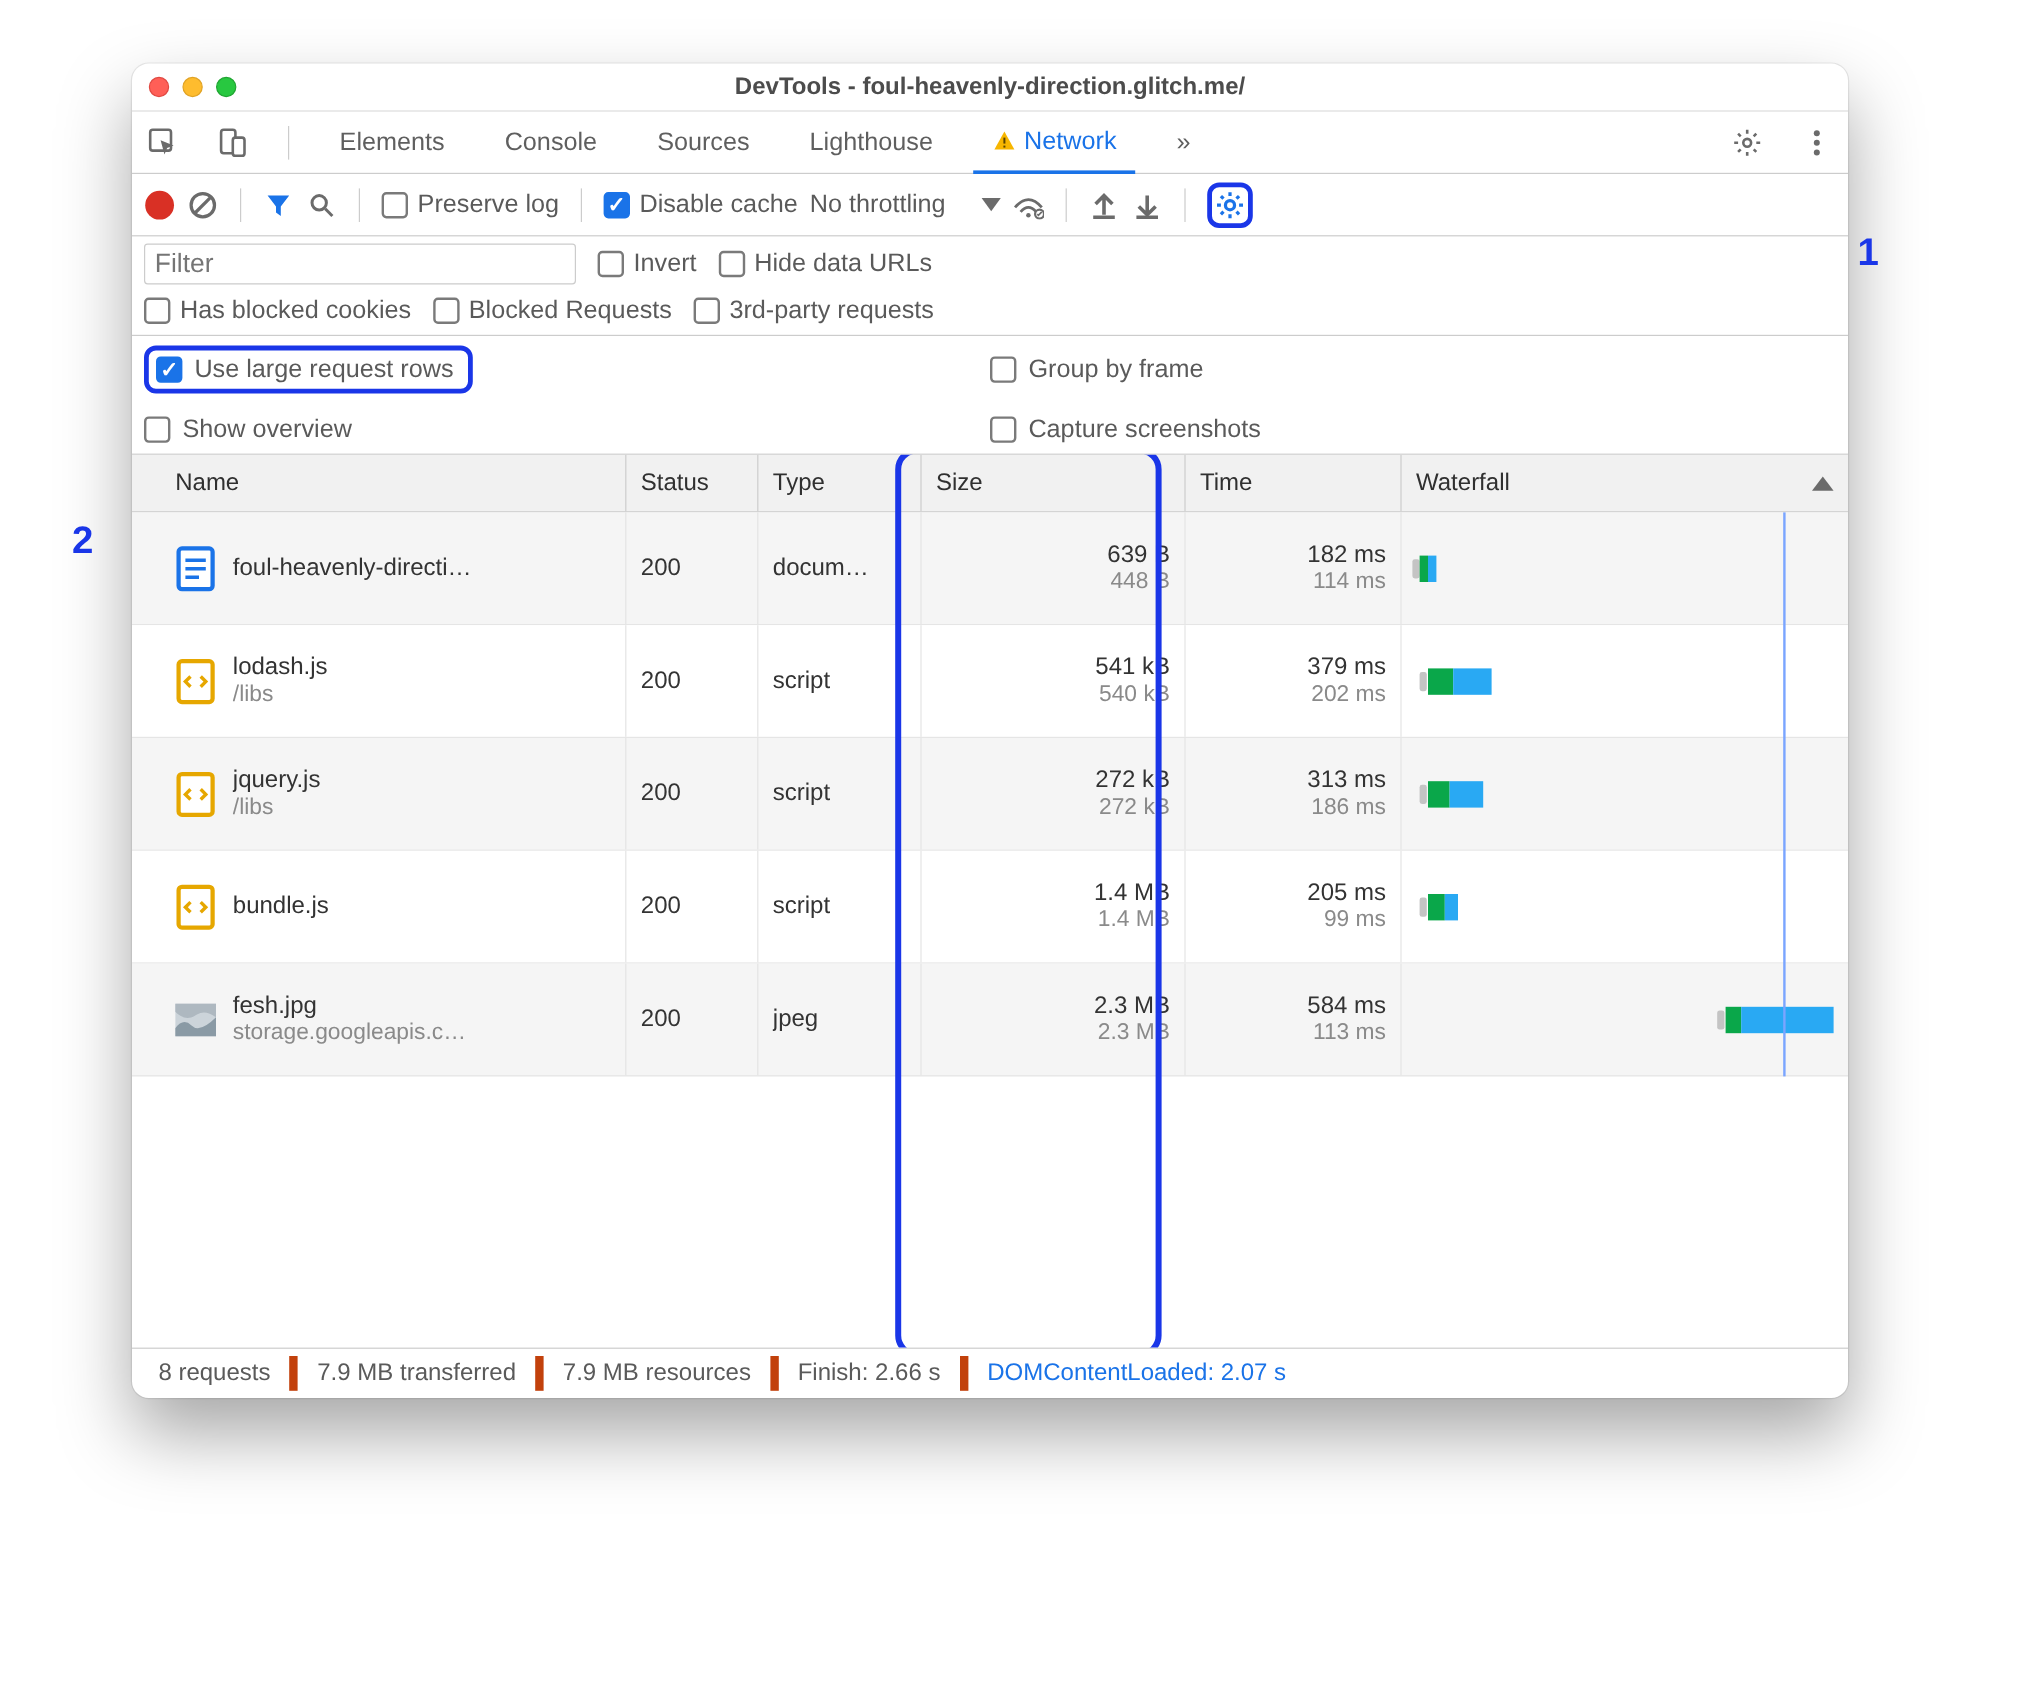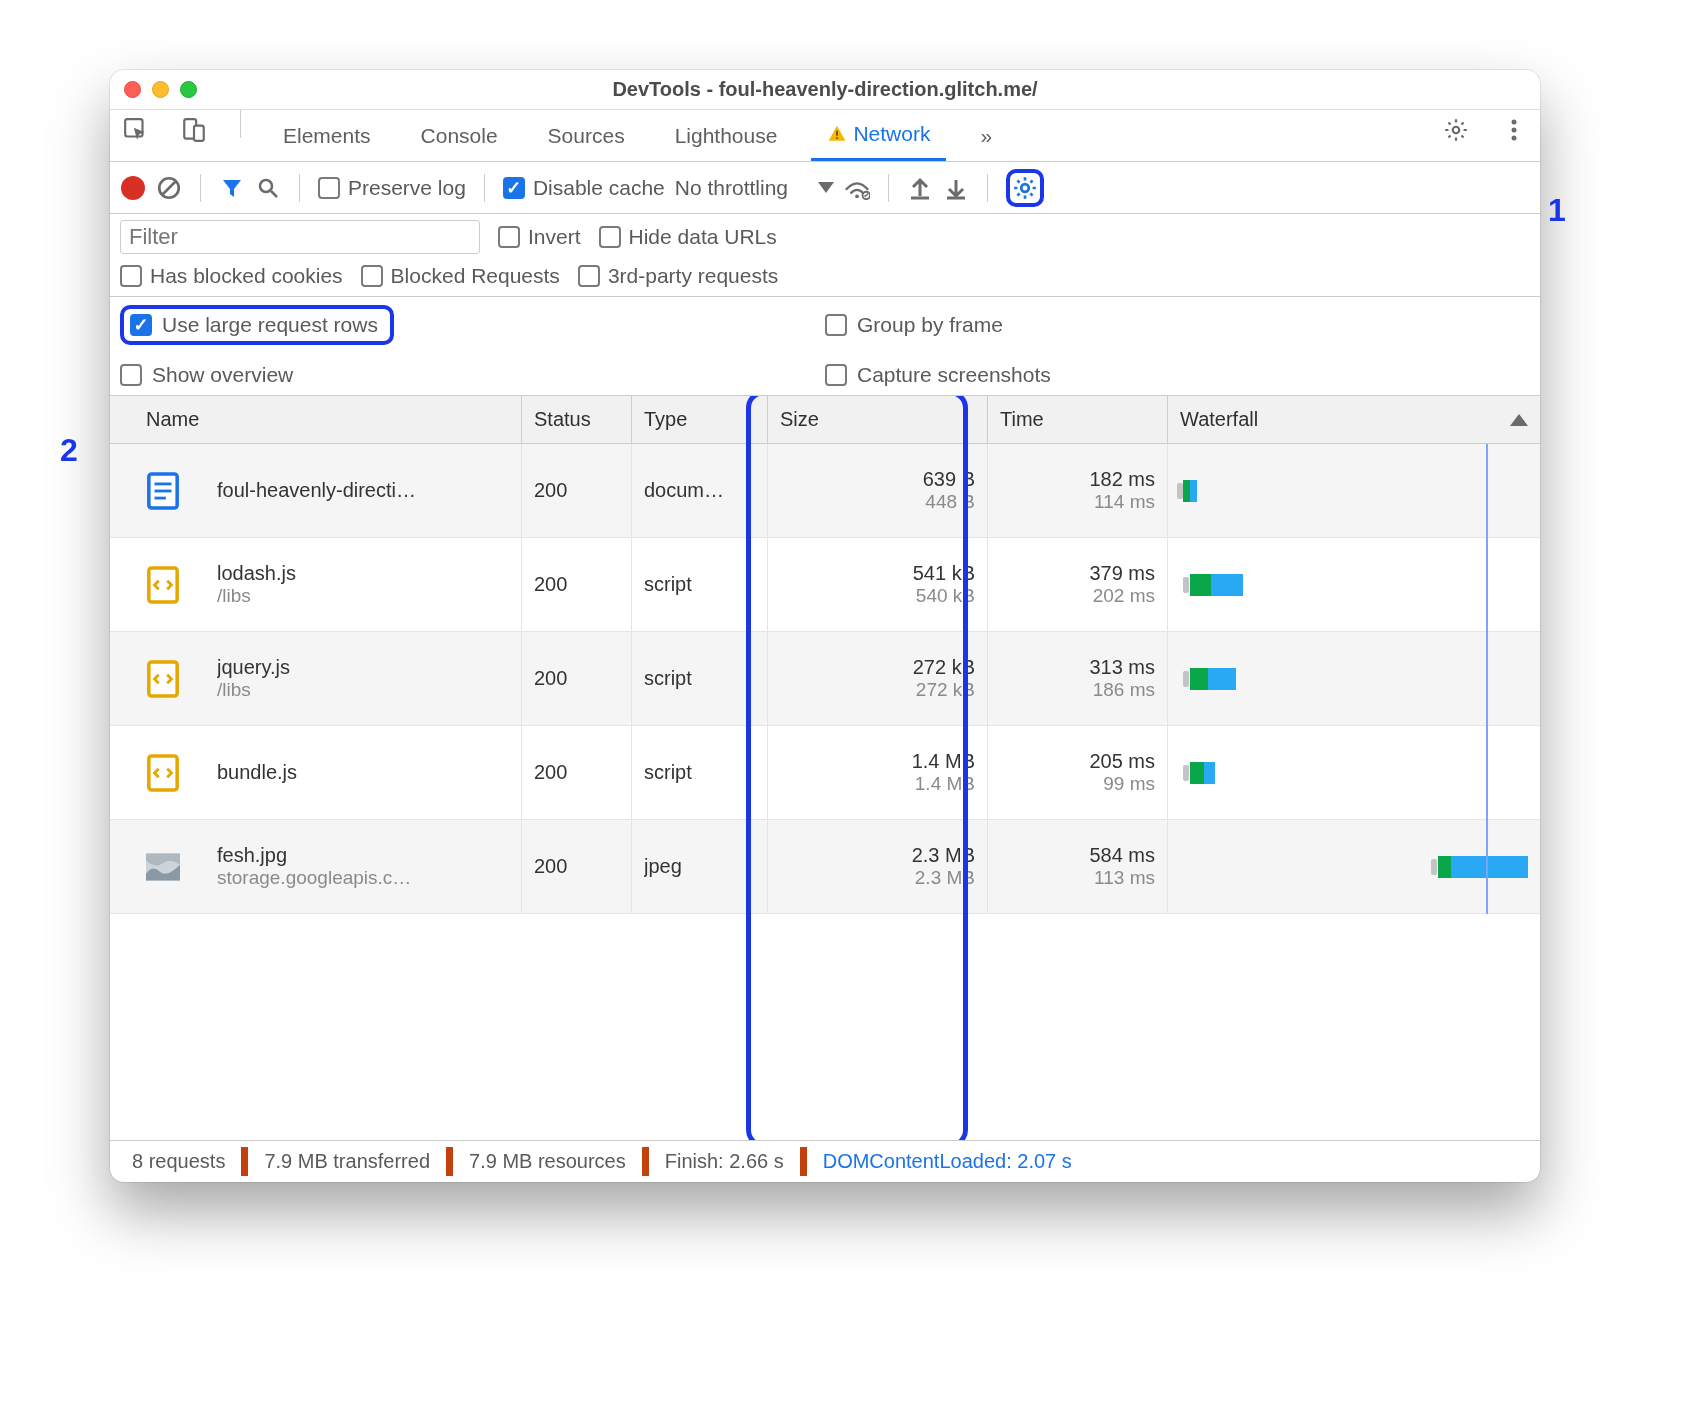--- a/index.html
+++ b/index.html
@@ -9,21 +9,21 @@
     font-family: -apple-system, "Helvetica Neue", Arial, sans-serif;
     font-size: 18px;
     color: #333;
     width: 1684px;
     height: 1408px;
     overflow: hidden;
   }
   .window {
     position: absolute;
     left: 110px;
-    top: 70px;
+    top: 53px;
     width: 1430px;
     height: 1112px;
     background: #fff;
     border-radius: 14px;
     box-shadow: 0 30px 60px rgba(0,0,0,0.35), 0 0 0 1px rgba(0,0,0,0.08);
     overflow: hidden;
     display: flex;
     flex-direction: column;
   }
   
@@ -41,20 +41,21 @@
   .dot.yellow { background:#febc2e; border:1px solid #e1a325;}
   .dot.green { background:#28c840; border:1px solid #20a532;}
   .titlebar .title {
     position:absolute; left:0; right:0; text-align:center;
     font-weight:600; color:#4c4c4c; font-size:20px;
   }
   
   .tabsrow {
     height: 52px;
     display:flex;
+    align-items:center;
     padding: 0 6px;
     border-bottom: 1px solid #ccc;
     gap: 18px;
     font-size: 21px;
     color:#5f5f5f;
   }
   .tbtn {
     width: 40px; height: 40px;
     display:flex; align-items:center; justify-content:center;
     border-radius:3px;
@@ -172,21 +173,21 @@
     border-right:1px solid #e4e4e4;
     padding: 10px 12px;
     display:flex; flex-direction:column; justify-content:center;
     overflow:hidden; white-space:nowrap; text-overflow:ellipsis;
   }
   .datarow .cell:last-child{border-right:none;}
   .name-cell{
     display:flex; align-items:center; gap:14px; height:100%;
   }
   .name-cell .txt{
-    display:flex; flex-direction:column; overflow:hidden;margin-left:23px;
+    display:flex; flex-direction:column; overflow:hidden;
   }
   .primary { color:#333; overflow:hidden; text-overflow:ellipsis;}
   .secondary { color:#8a8a8a; font-size:19px; overflow:hidden; text-overflow:ellipsis;}
   .num-cell { align-items:flex-end; }
   .num-cell .primary{ text-align:right;}
   .num-cell .secondary{ text-align:right;}
   .waterfall-cell{
     padding: 10px 0 10px 10px;
     justify-content:center;
     position:relative;

